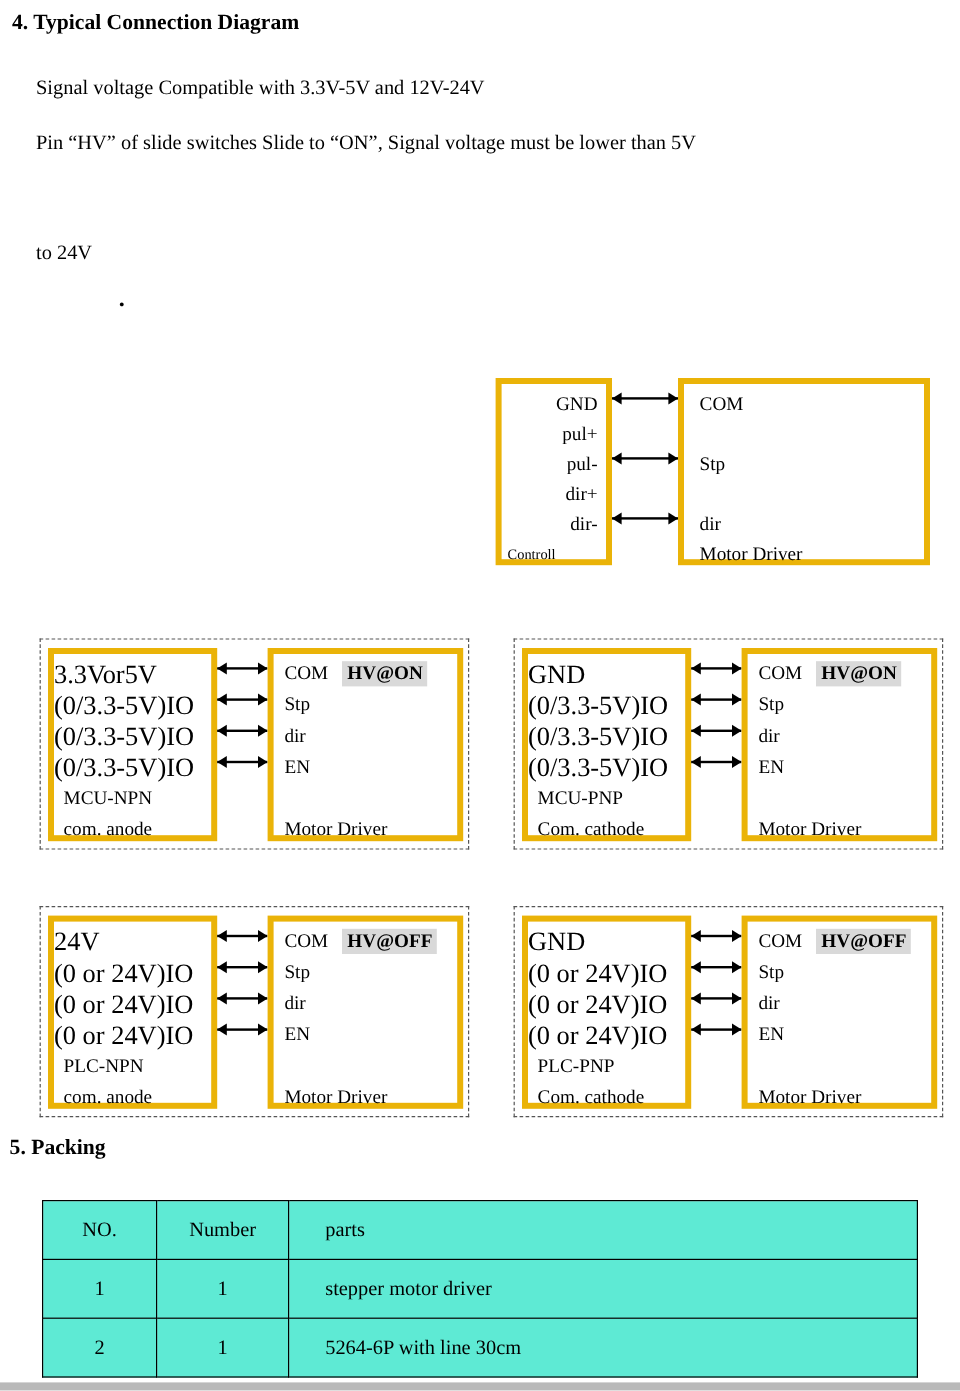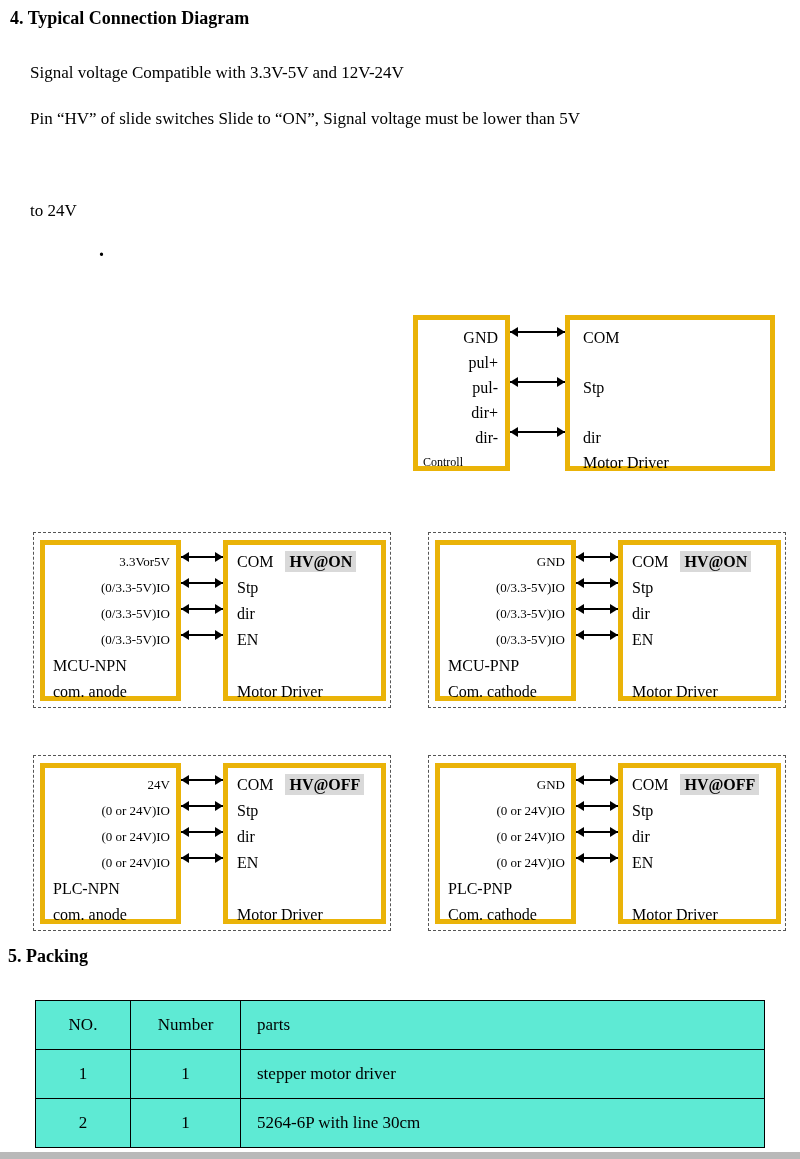--- a/index.html
+++ b/index.html
@@ -19,37 +19,37 @@
   .tdiag .lbox { left:0; top:0; width:97px; height:156px; padding-top:5px; }
   .tdiag .rbox { left:152px; top:0; width:210px; height:156px; padding-top:5px; }
   .tdiag .pin { height:25px; line-height:25px; font-size:16px; text-align:right; padding-right:7px; }
   .tdiag .dev { height:25px; line-height:25px; font-size:12px; text-align:left; padding-left:5px; }
   .tdiag .rrow { height:25px; line-height:25px; font-size:16px; padding-left:13px; }
 
   
   .mini { position:absolute; width:358px; height:176px; border:1px dashed #555; }
   .mini .lbox { left:6px; top:7px; width:141px; height:161px; padding-top:4px; }
   .mini .rbox { left:189px; top:7px; width:163px; height:161px; padding-top:4px; }
-  .mini .pin { height:26px; line-height:26px; font-size:13px; text-align:right; padding-right:6px; white-space:nowrap; }
+  .mini .pin { height:26px; line-height:26px; font-size:22px; padding-right:6px; white-space:nowrap; }
   .mini .dev { height:26px; line-height:26px; font-size:16px; text-align:left; padding-left:8px; white-space:nowrap; }
   .mini .rrow { height:26px; line-height:26px; font-size:16px; padding-left:9px; white-space:nowrap; }
   .hv { display:inline-block; background:#d9d9d9; font-weight:bold; padding:0 4px; margin-left:12px; line-height:21px; }
 
   
   .arrow { position:absolute; height:2px; background:#000; }
   .arrow::before { content:""; position:absolute; left:0; top:-4px; width:0; height:0;
     border-top:5px solid transparent; border-bottom:5px solid transparent; border-right:8px solid #000; }
   .arrow::after { content:""; position:absolute; right:0; top:-4px; width:0; height:0;
     border-top:5px solid transparent; border-bottom:5px solid transparent; border-left:8px solid #000; }
 
   
   .ptable { position:absolute; left:35px; top:1000px; width:730px; border-collapse:collapse; }
   .ptable td { border:1px solid #000; font-size:17px; height:49px; background:#5eead4; }
   .ptable td.c { text-align:center; }
-  .ptable td.l { text-align:left; padding-left:16px; }
+  .ptable td.l { text-align:left; padding-left:30px; }
 
   .bottom-strip { position:absolute; left:0; top:1152px; width:800px; height:7px; background:#b9b9b9; }
 </style>
 </head>
 <body>
 
 <div class="page">
 
   <div class="sec-title" style="left:10px;top:8px">4. Typical Connection Diagram</div>
 

